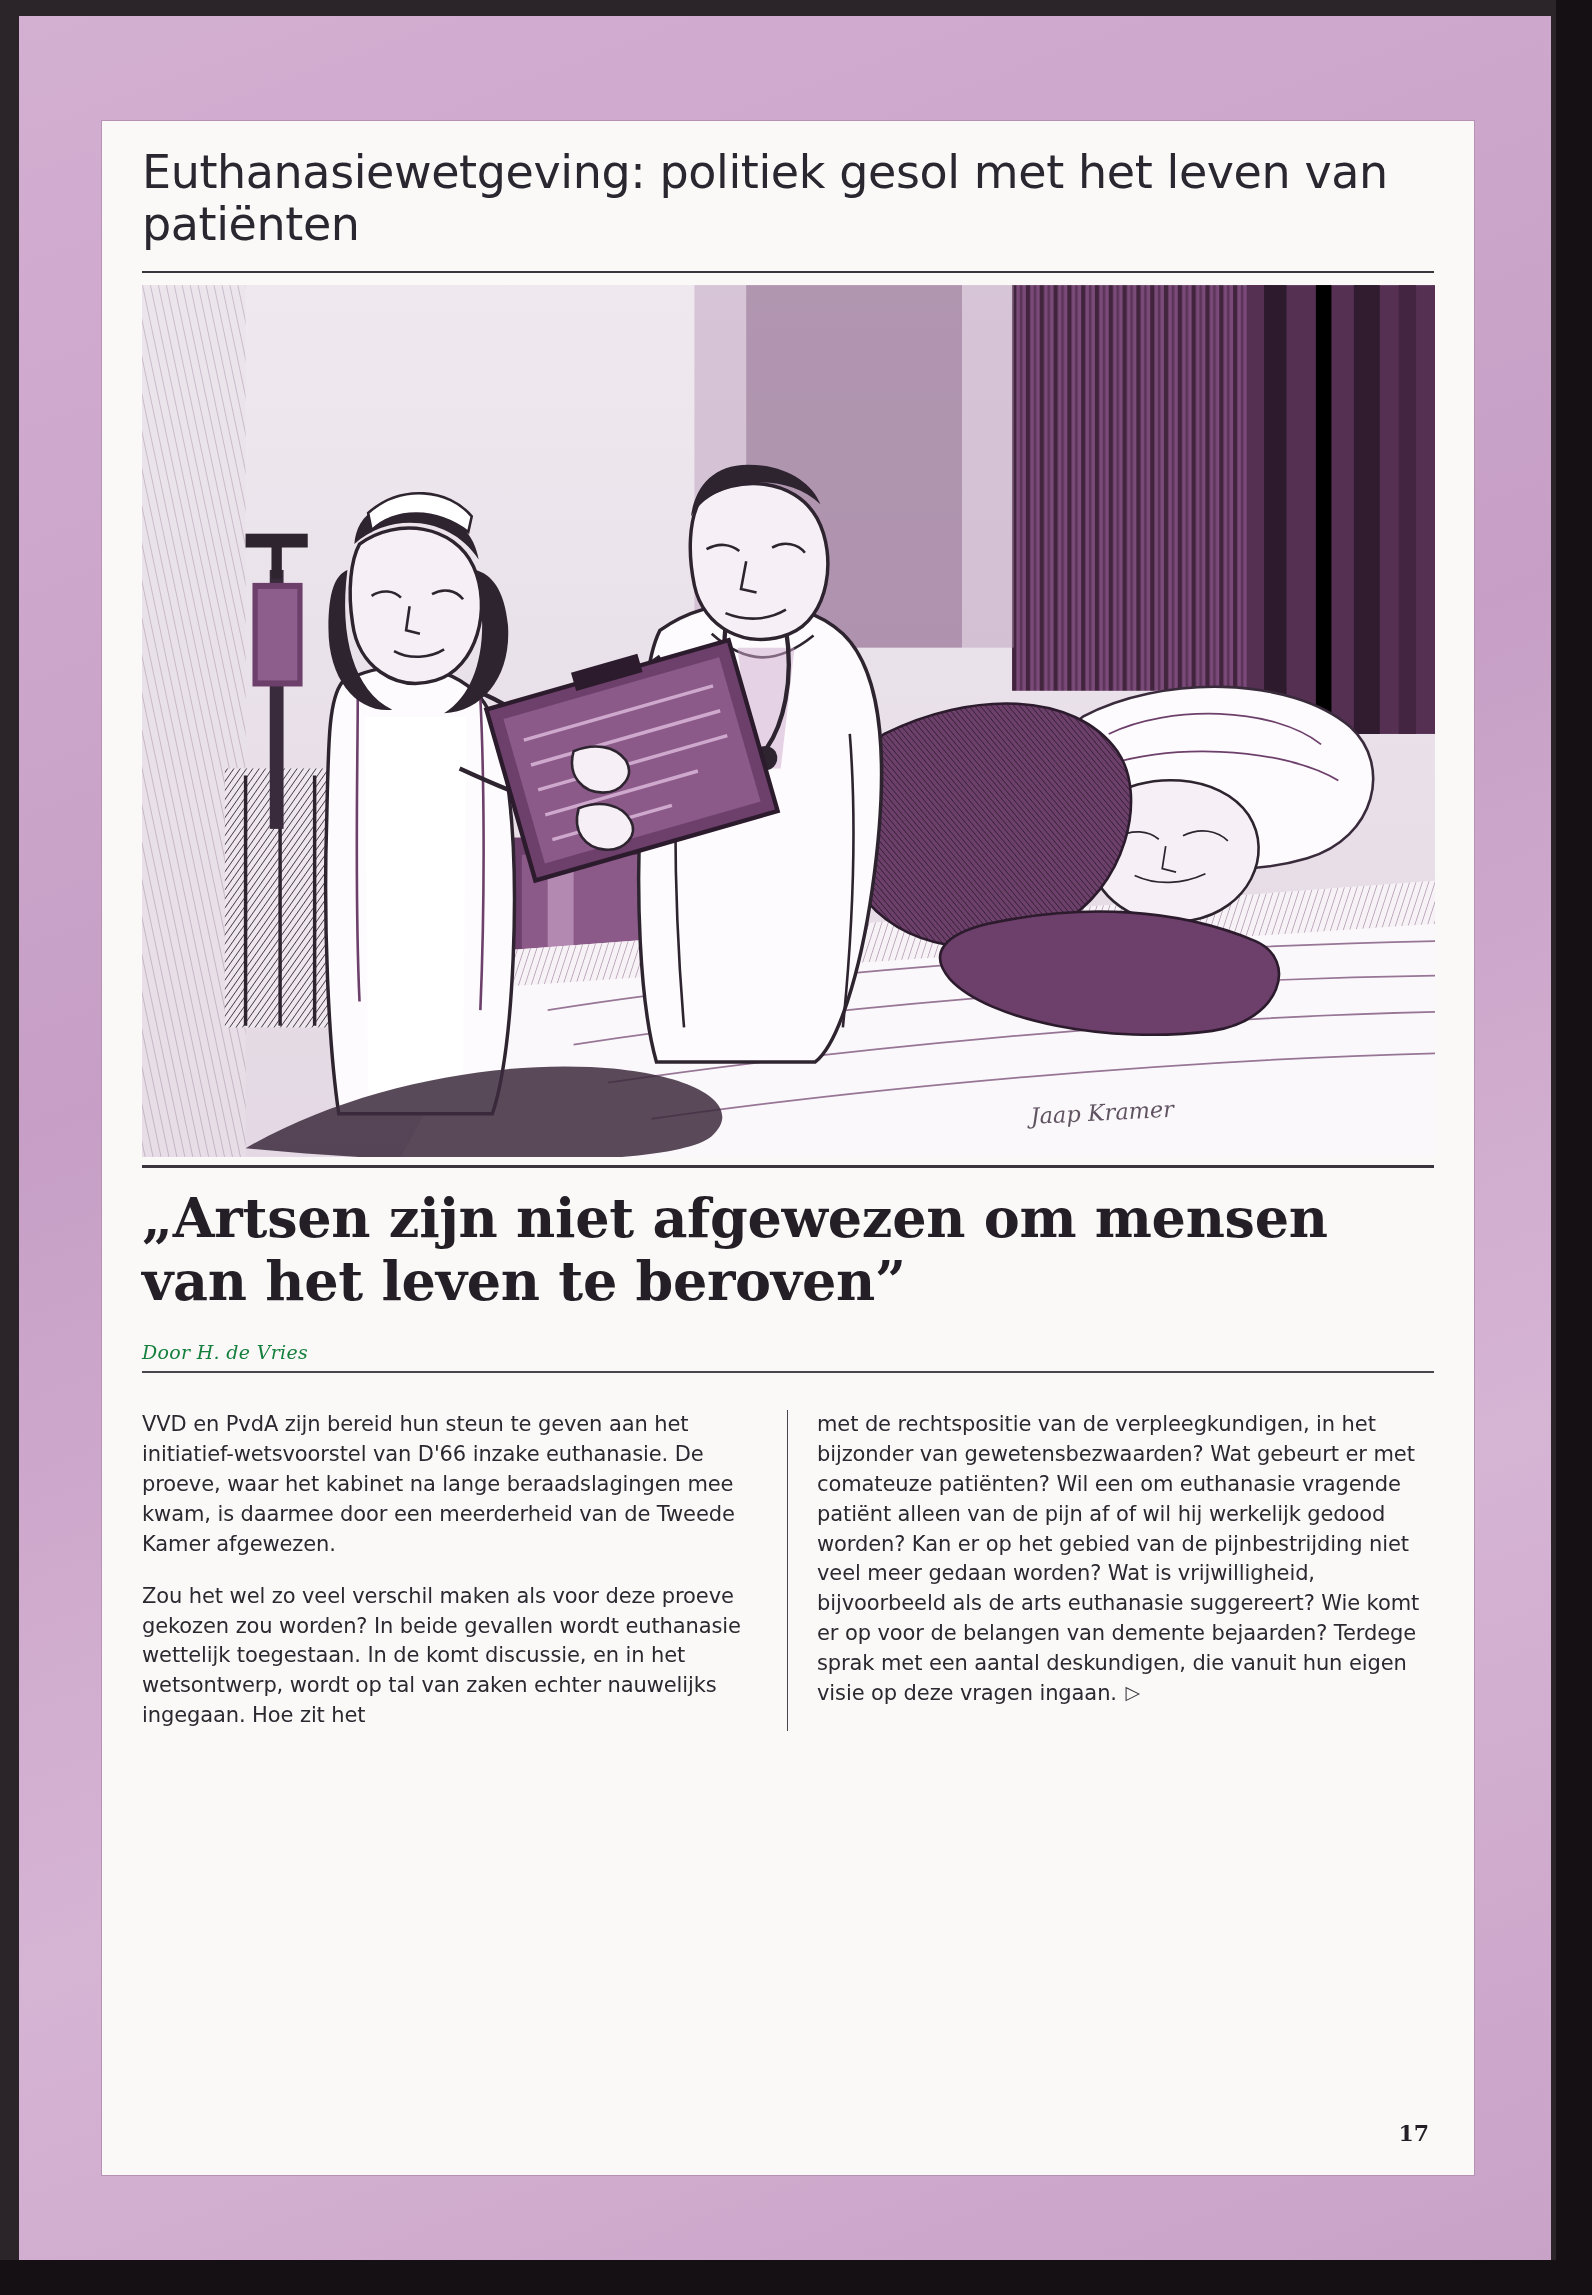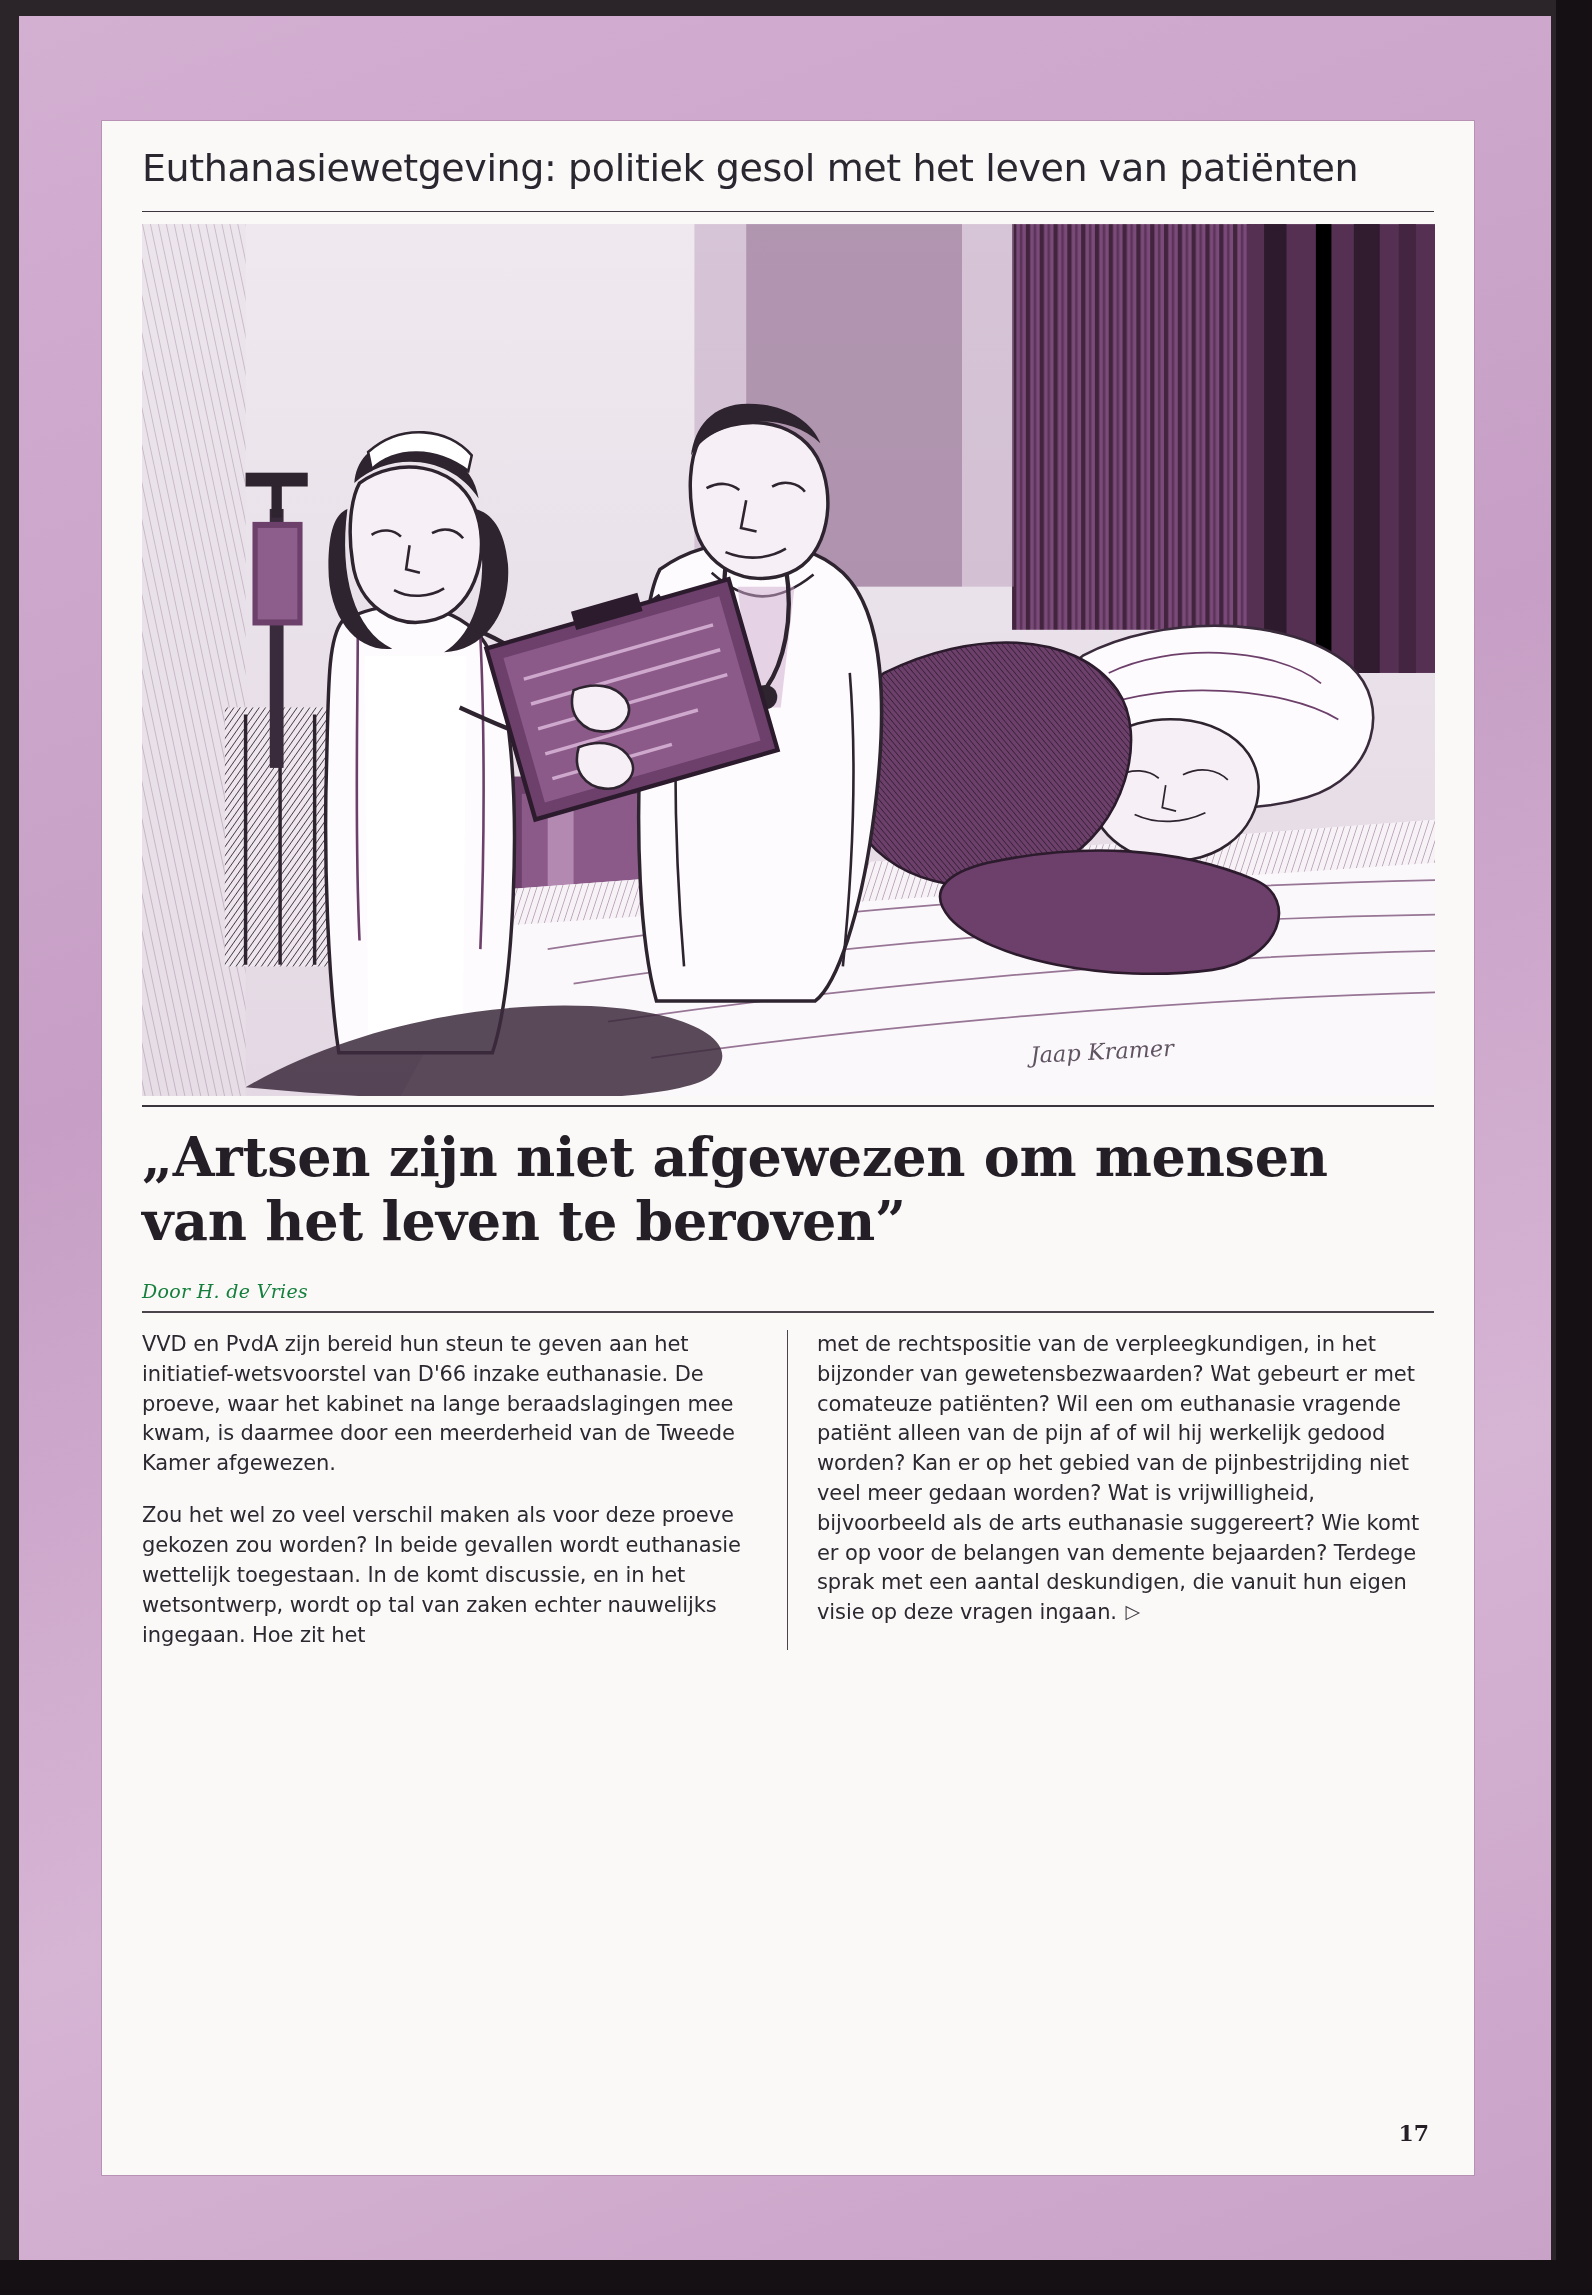--- a/index.html
+++ b/index.html
@@ -59,21 +59,21 @@
   }
 
   
   .headline {
     padding: 26px 40px 7px 40px;
   }
   .headline h1 {
     margin: 0;
     font-family: "DejaVu Sans", sans-serif;
     font-weight: 400;
-    font-size: 38px;
+    font-size: 46px;
     line-height: 1.12;
     letter-spacing: -0.4px;
     color: #2b2730;
   }
   .rule-top {
     height: 1.7px;
     background: #3a343c;
     margin: 14px 40px 0 40px;
   }
 
@@ -132,20 +132,21 @@
     gap: 0;
   }
   .col {
     width: 50%;
     box-sizing: border-box;
     font-family: "DejaVu Sans", sans-serif;
     font-size: 21px;
     line-height: 1.42;
     color: #2c2830;
     letter-spacing: -0.1px;
+    margin-top: 20px;
   }
   .col.left { padding-right: 29px; border-right: 1.7px solid #4a444c; }
   .col.right { padding-left: 29px; }
   .col p { margin: 0 0 22.4px 0; text-align: left; }
   .col p:last-child { margin-bottom: 0; }
   .cont-arrow {
     display: inline-block;
     margin-left: 8.6px;
     color: #3a343c;
     font-size: 19px;

